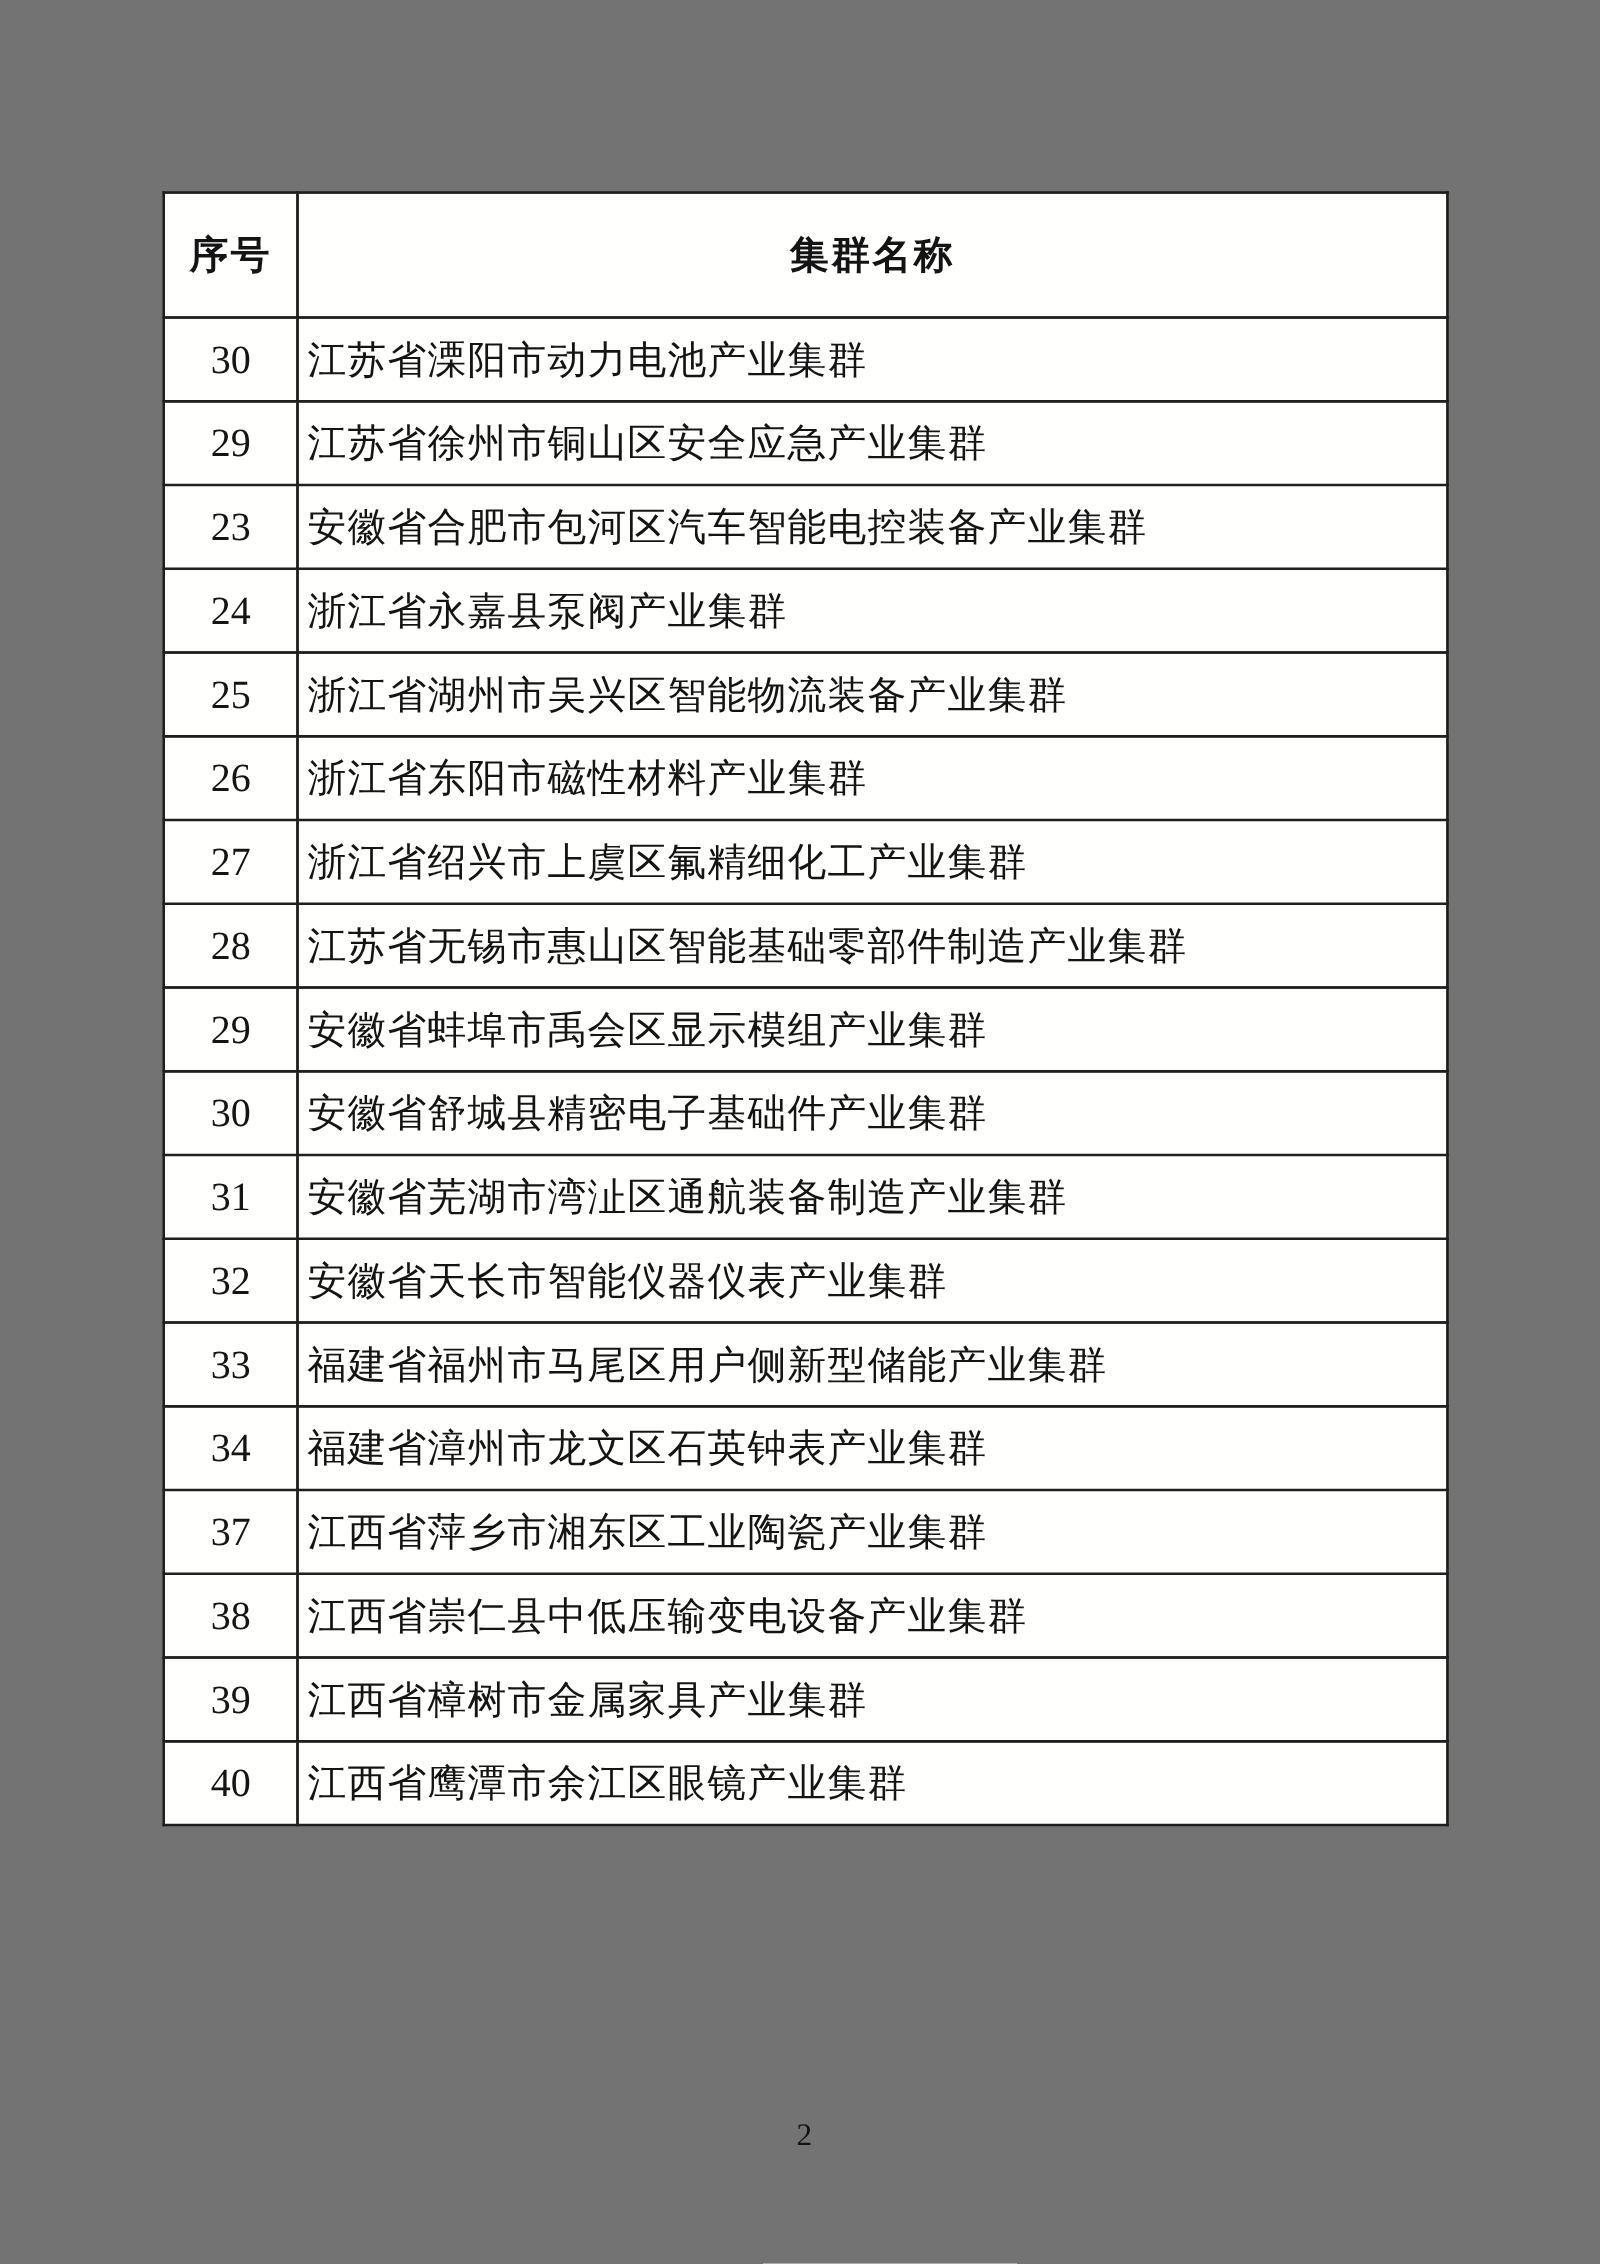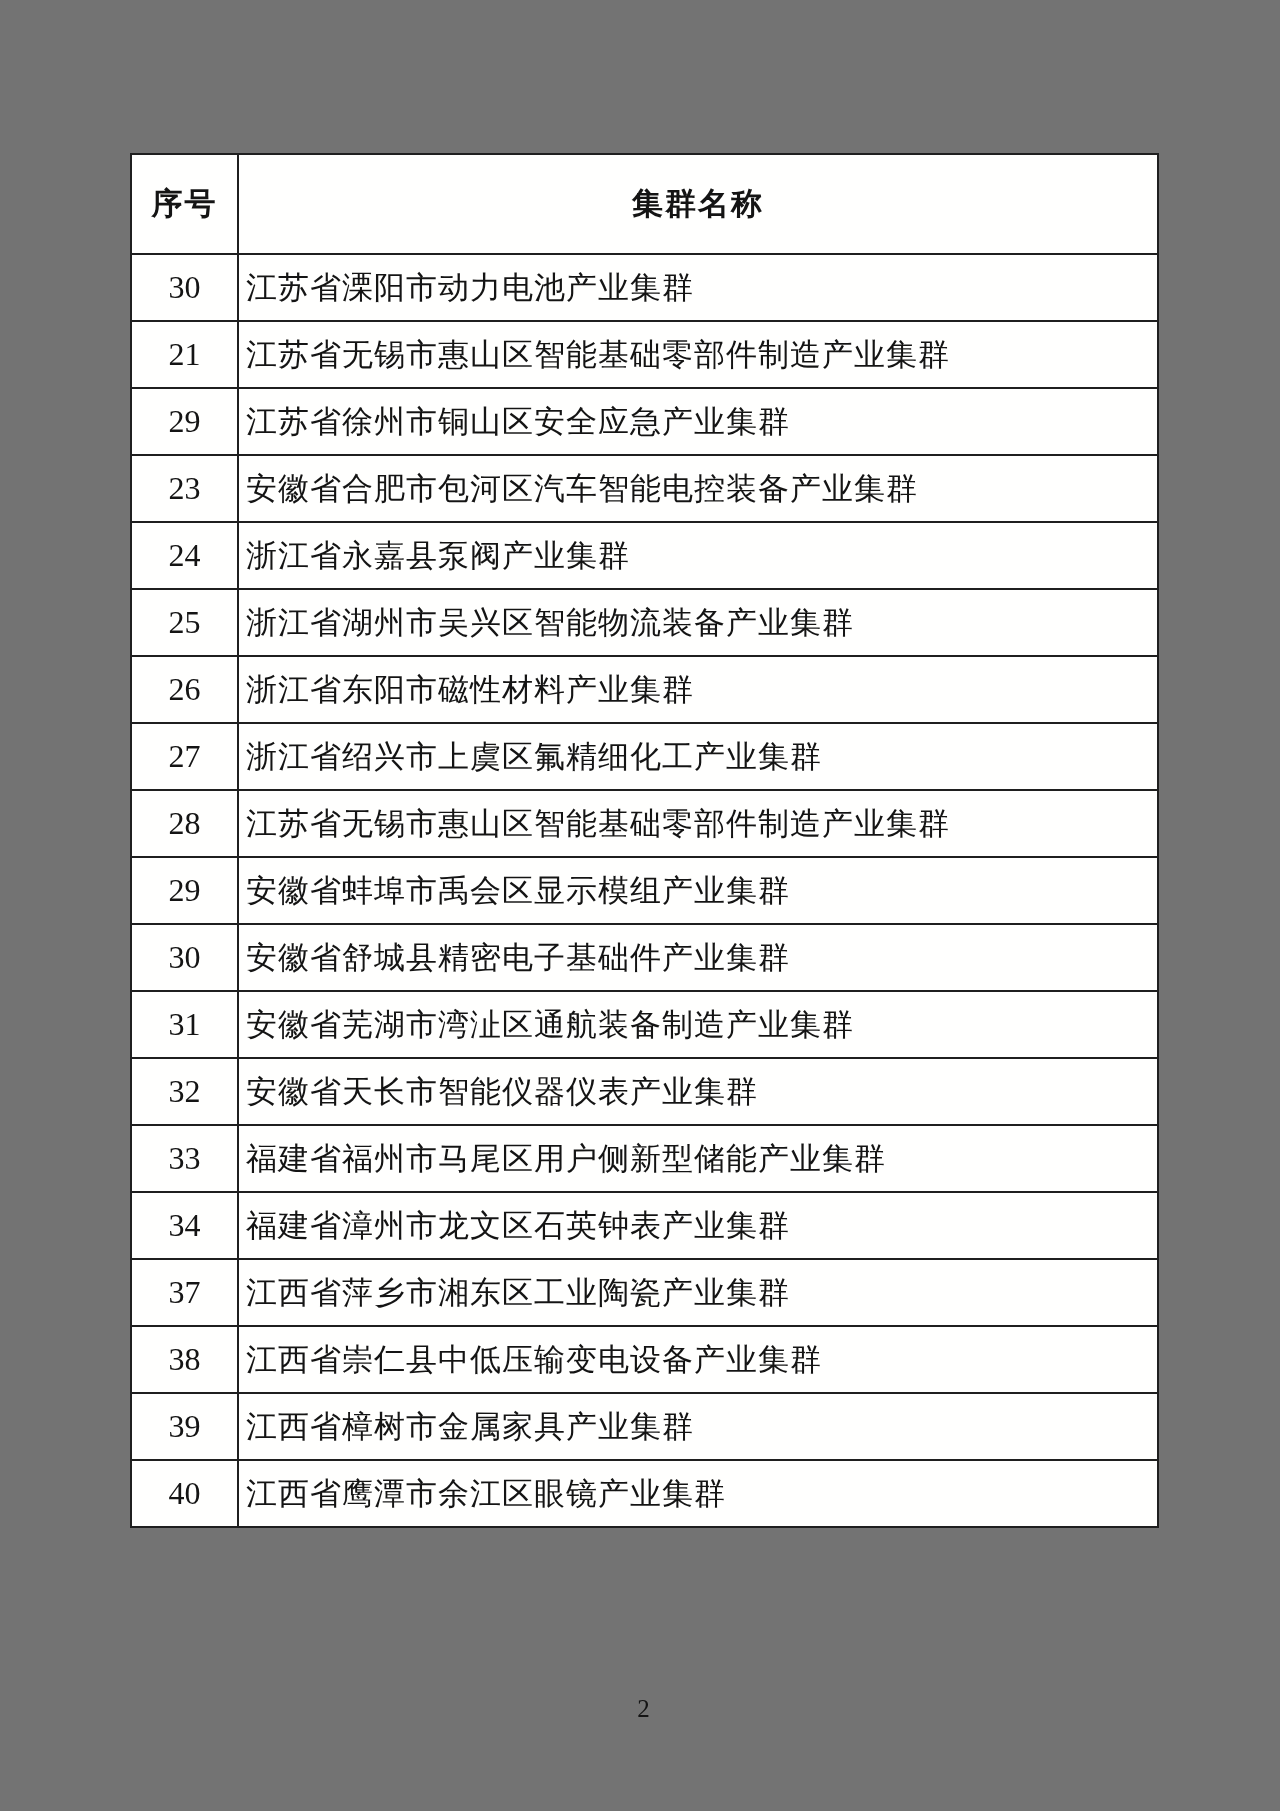--- a/index.html
+++ b/index.html
@@ -83,24 +83,20 @@
         <th class="hdr-no">序号</th>
         <th class="hdr-name">集群名称</th>
       </tr>
     </thead>
     <tbody id="table-body">
   <tr>
     <td class="cell-no">30</td>
     <td class="cell-name">江苏省溧阳市动力电池产业集群</td>
   </tr>
 
-  <tr>
-    <td class="cell-no">21</td>
-    <td class="cell-name">江苏省无锡市惠山区智能基础零部件制造产业集群</td>
-  </tr>
 
   <tr>
     <td class="cell-no">29</td>
     <td class="cell-name">江苏省徐州市铜山区安全应急产业集群</td>
   </tr>
 
   <tr>
     <td class="cell-no">23</td>
     <td class="cell-name">安徽省合肥市包河区汽车智能电控装备产业集群</td>
   </tr>

